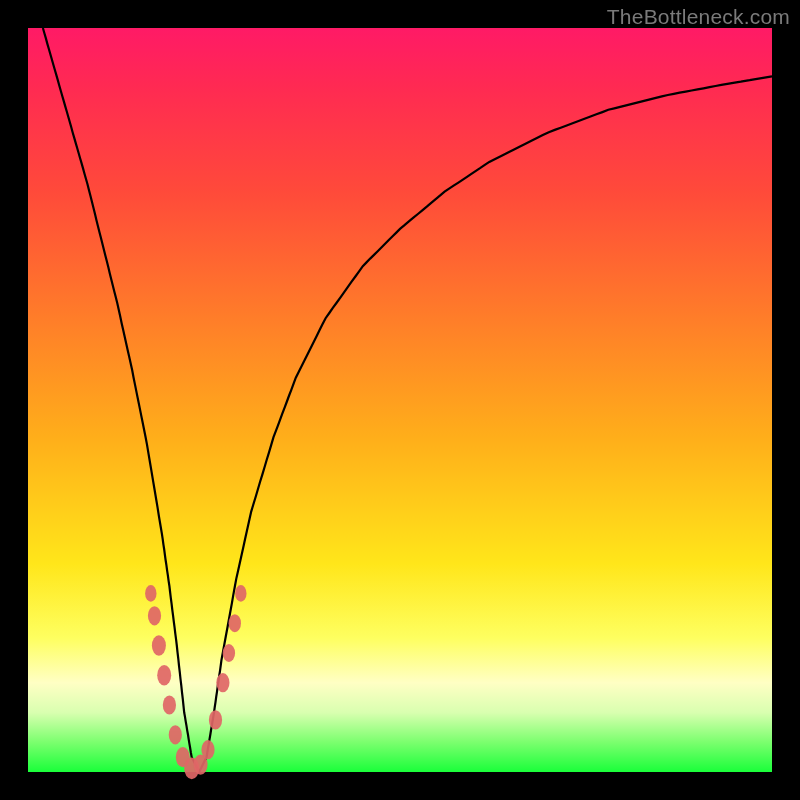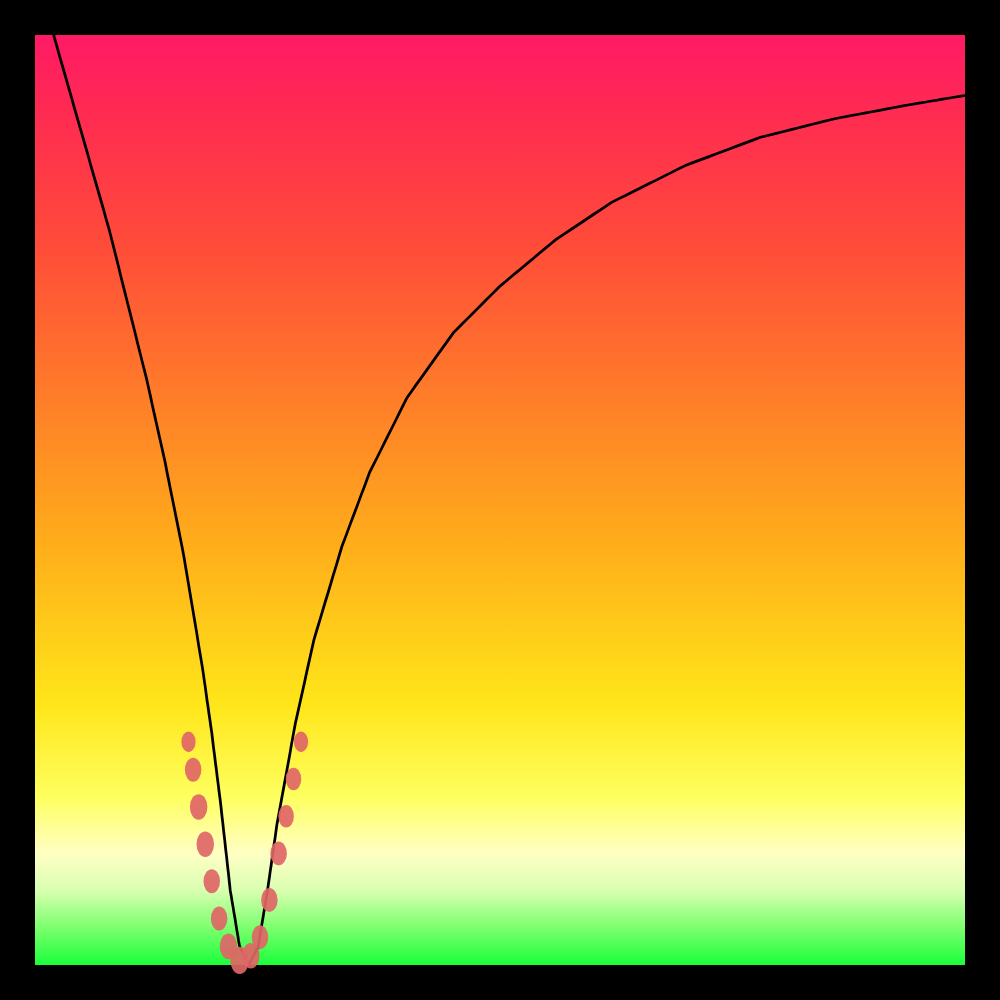--- a/index.html
+++ b/index.html
@@ -74,13 +74,14 @@
           <ellipse cx="172.6" cy="736.6" rx="7.0" ry="10.2" fill="#e06666" stroke="#c94f4f" stroke-width="0" opacity="0.92"></ellipse>
           <ellipse cx="180.0" cy="721.7" rx="6.6" ry="9.6" fill="#e06666" stroke="#c94f4f" stroke-width="0" opacity="0.92"></ellipse>
           <ellipse cx="187.5" cy="691.9" rx="6.6" ry="9.6" fill="#e06666" stroke="#c94f4f" stroke-width="0" opacity="0.92"></ellipse>
           <ellipse cx="194.9" cy="654.7" rx="6.6" ry="9.6" fill="#e06666" stroke="#c94f4f" stroke-width="0" opacity="0.92"></ellipse>
           <ellipse cx="200.9" cy="625.0" rx="6.2" ry="9.0" fill="#e06666" stroke="#c94f4f" stroke-width="0" opacity="0.92"></ellipse>
           <ellipse cx="206.8" cy="595.2" rx="6.2" ry="9.0" fill="#e06666" stroke="#c94f4f" stroke-width="0" opacity="0.92"></ellipse>
           <ellipse cx="212.8" cy="565.4" rx="5.7" ry="8.3" fill="#e06666" stroke="#c94f4f" stroke-width="0" opacity="0.92"></ellipse>
         </g>
     </svg>
   </div>
+  <div class="watermark">TheBottleneck.com</div>
 </div>
 
 </body></html>

